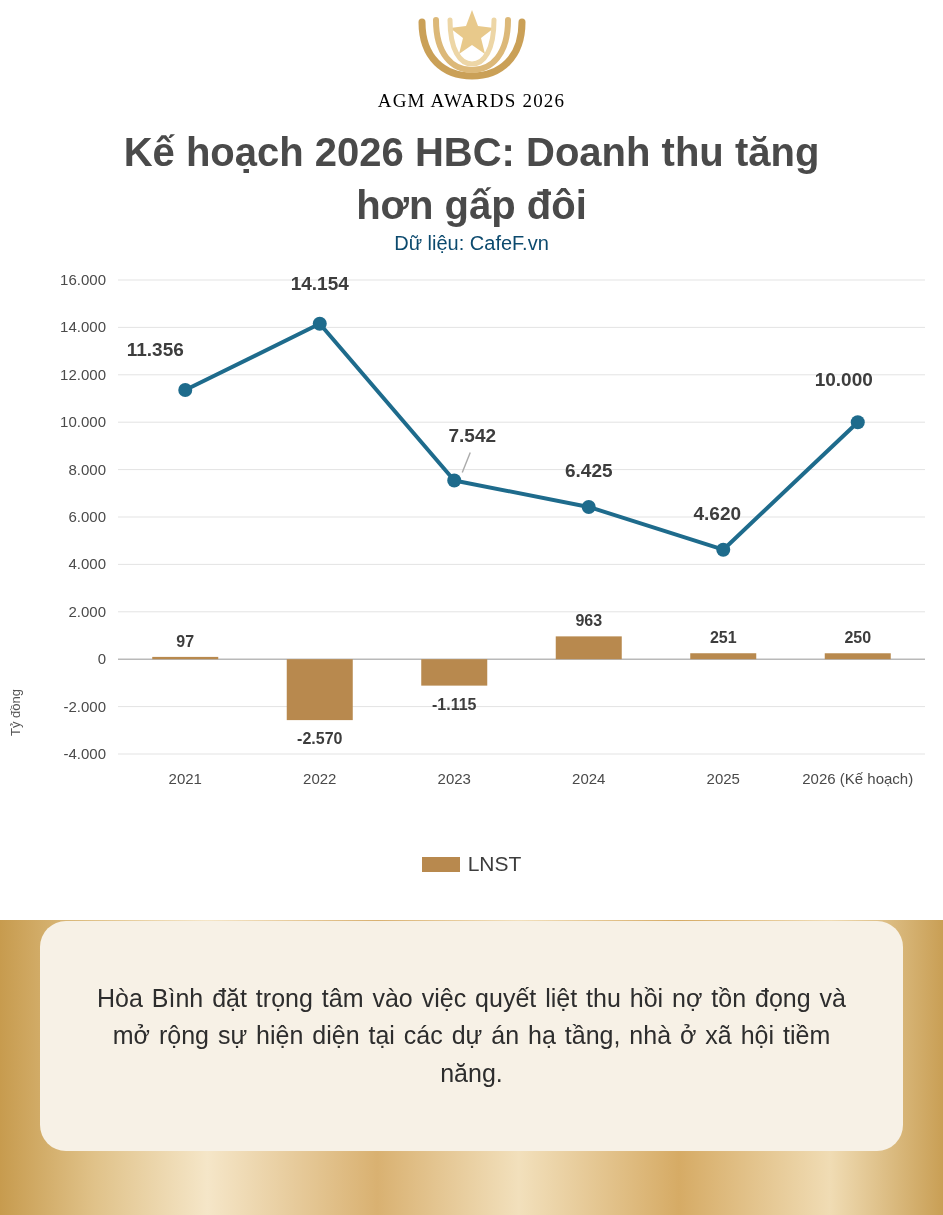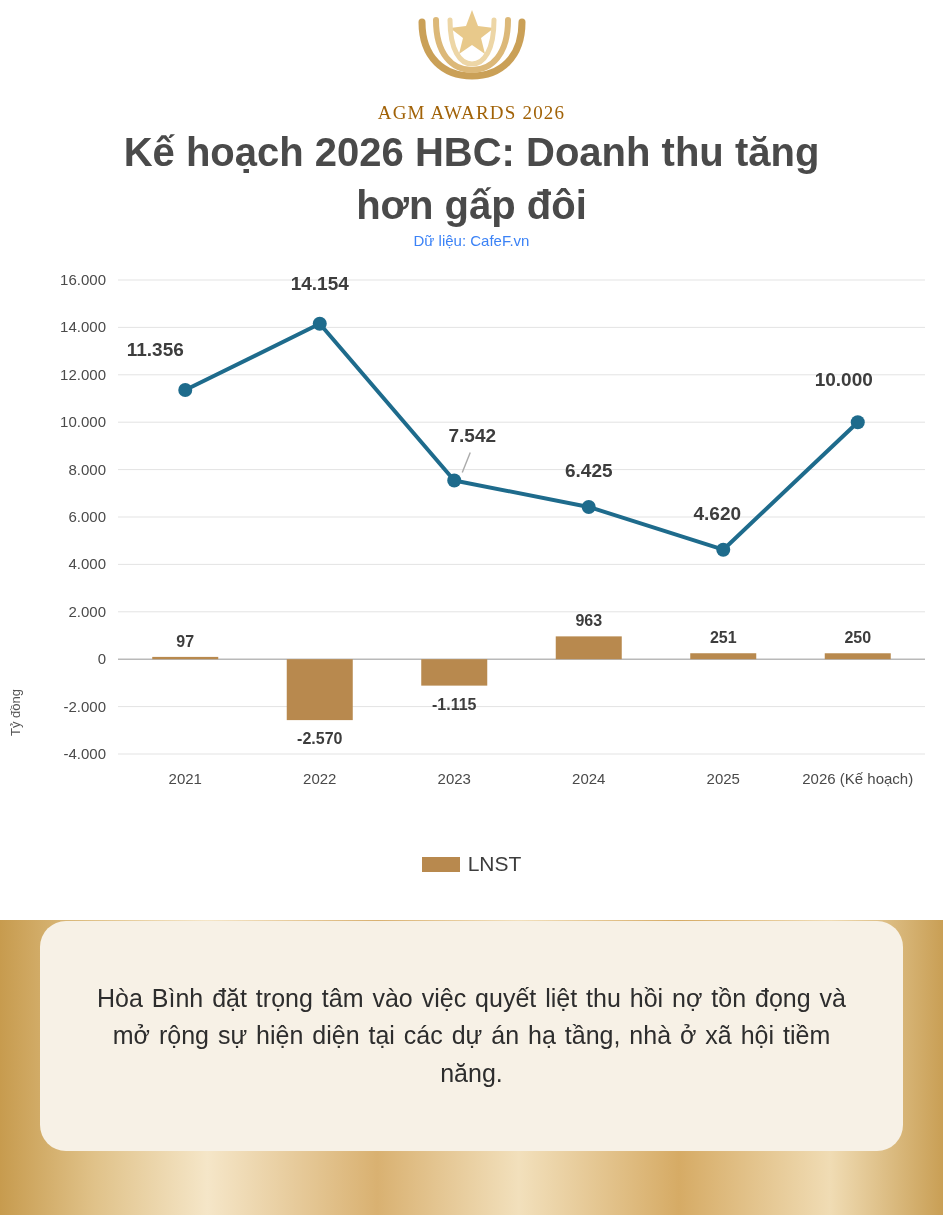--- a/index.html
+++ b/index.html
@@ -18,43 +18,43 @@
 
   
   .logo-wrap {
     position: absolute;
     top: 6px; left: 0; right: 0;
     display: flex; flex-direction: column;
     align-items: center;
   }
   .logo-mark { width: 160px; height: 78px; display:block; }
   .logo-text {
-    margin-top: 18px;
+    margin-top: 6px;
     font-size: 19px;
     letter-spacing: 1.2px;
-    color: #a16207;
+    color: #000000;
     font-family: "Liberation Serif", serif;
   }
 
   
   .title {
     position: absolute;
     top: 126px; left: 90px; right: 90px;
     text-align: center;
     font-size: 40px;
     font-weight: bold;
     line-height: 1.33;
     color: #4a4a4a;
   }
   .subtitle {
     position: absolute;
     top: 232px; left: 0; right: 0;
     text-align: center;
-    font-size: 15px;
-    color: #3b82f6;
+    font-size: 20px;
+    color: #0c4a6e;
   }
 
   
   .chart-box {
     position: absolute;
     left: 0; top: 266px;
     width: 943px; height: 530px;
   }
   .chart-svg { display: block; }
 

